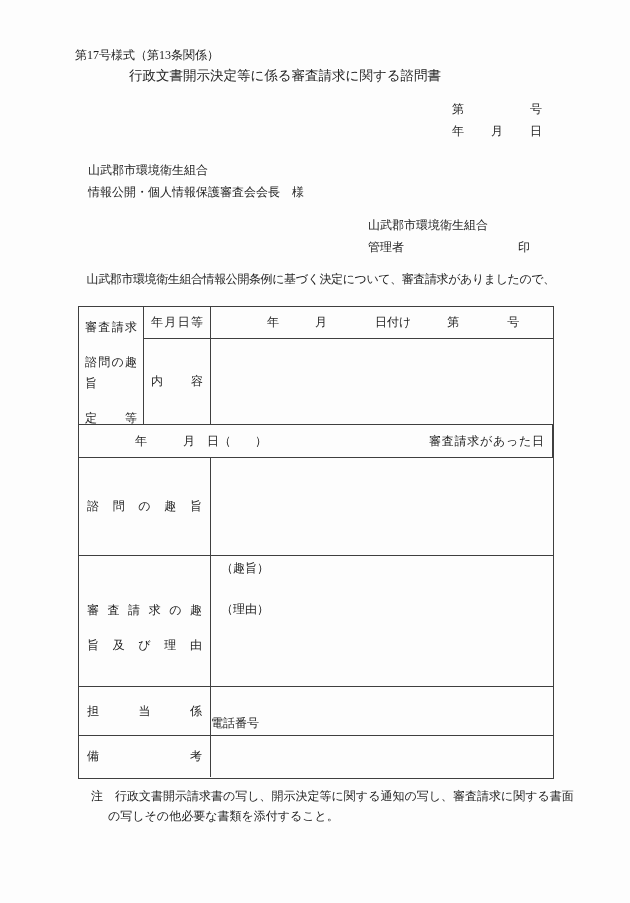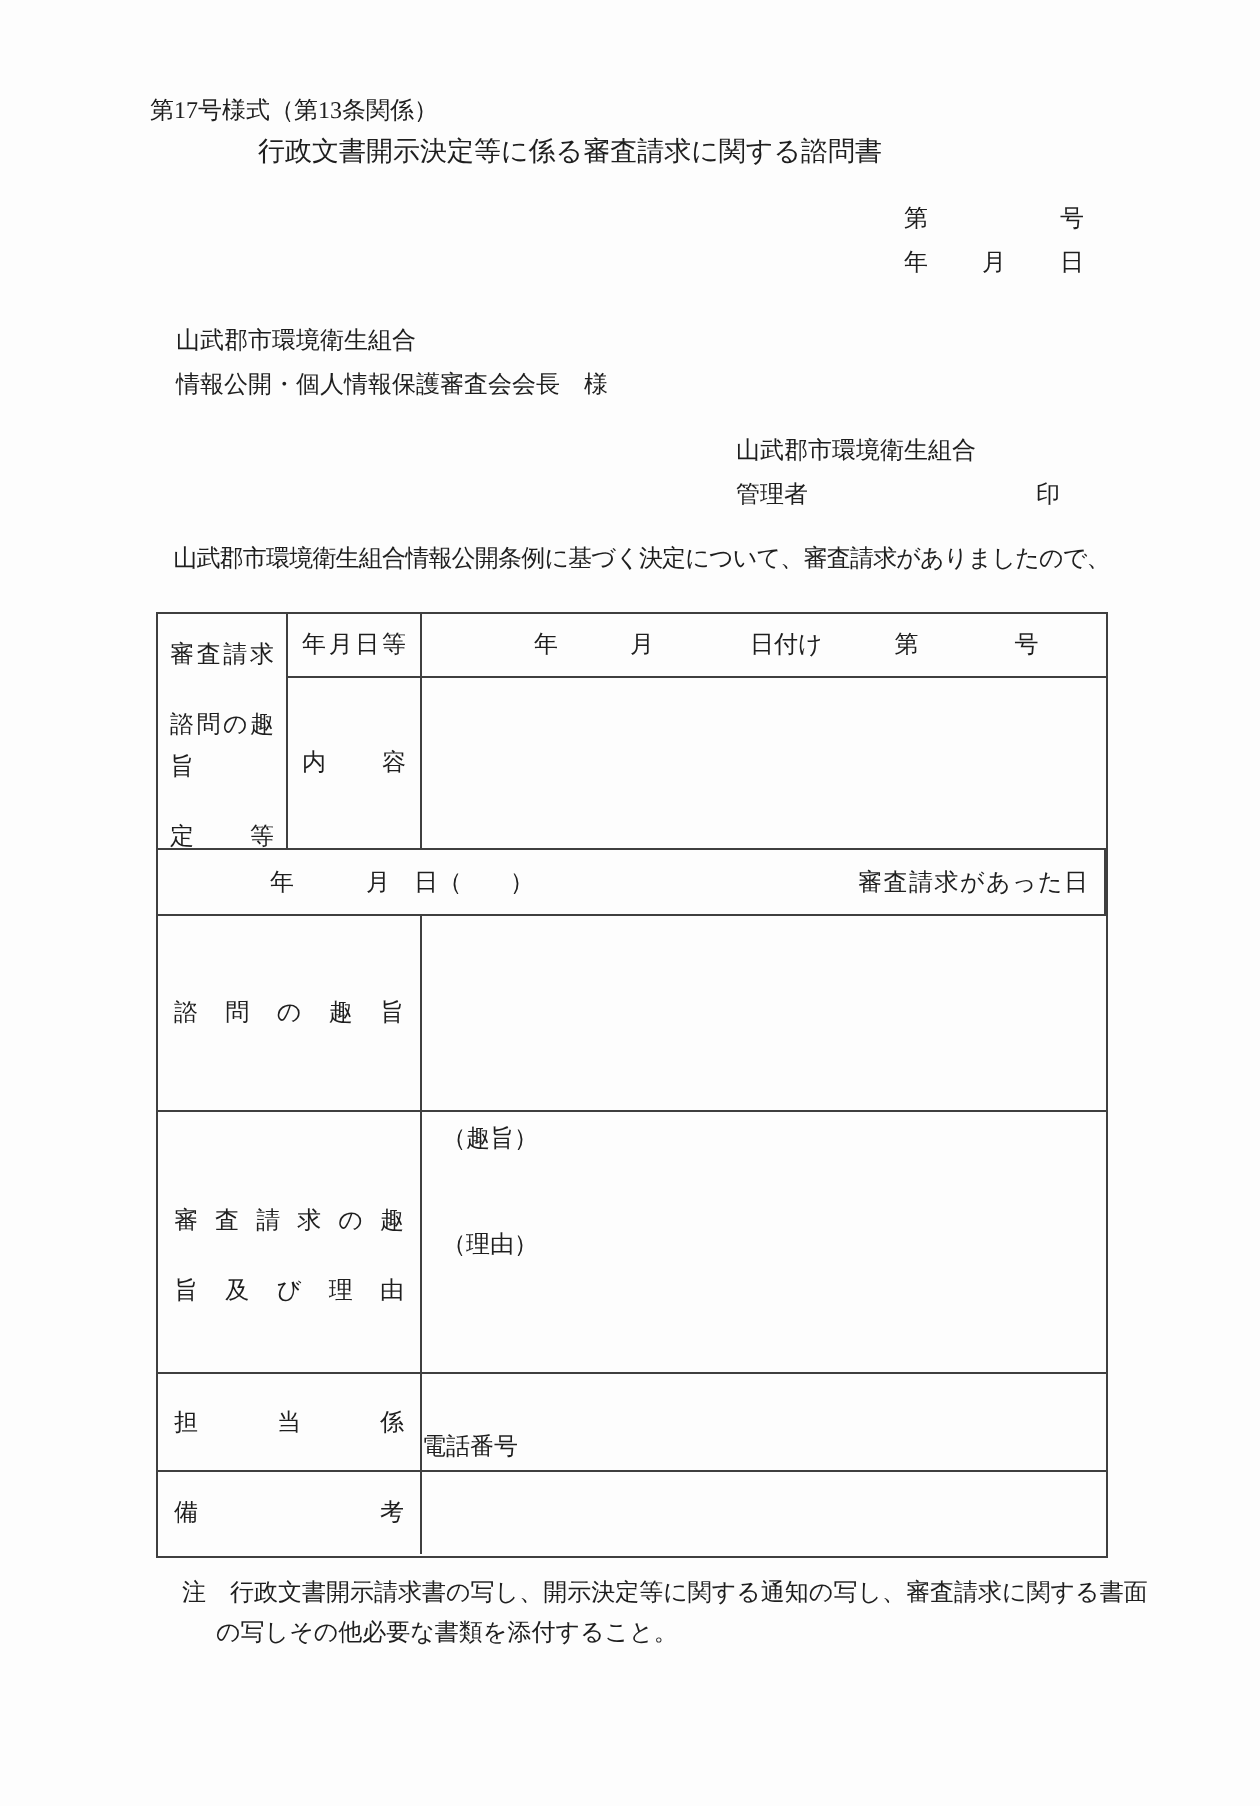--- a/index.html
+++ b/index.html
@@ -37,22 +37,22 @@
   .cell{box-sizing:border-box;display:flex;align-items:center;padding:0 8px;}
   .c1{width:65px;padding:0 6px;}
   .c2{width:67px;padding:0 7px;}
   .c3{flex:1;padding:0;}
   .clabel{width:132px;}
   .group-right{flex:1;display:flex;flex-direction:column;}
   .jlabel{width:100%;text-align:justify;text-align-last:justify;line-height:21px;}
   .stack{width:100%;}
   .stack div{text-align:justify;text-align-last:justify;line-height:21px;margin-top:14px;}
   .val-indent{padding-left:56px;}
-  .pr-cell{display:block;padding:6px 10px;line-height:15px;}
-  .reason-head{margin-top:38px;}
+  .pr-cell{display:block;padding:6px 10px;line-height:15px;font-family:Liberation Mono, monospace;}
+  .reason-head{margin-top:26px;}
   .staff-content{position:relative;}
   .phone{position:absolute;left:0;right:0;bottom:3px;}
 </style>
 </head>
 <body>
 
 <div class="page">
 
   <div class="abs form-number">第17号様式（第13条関係）</div>
 

